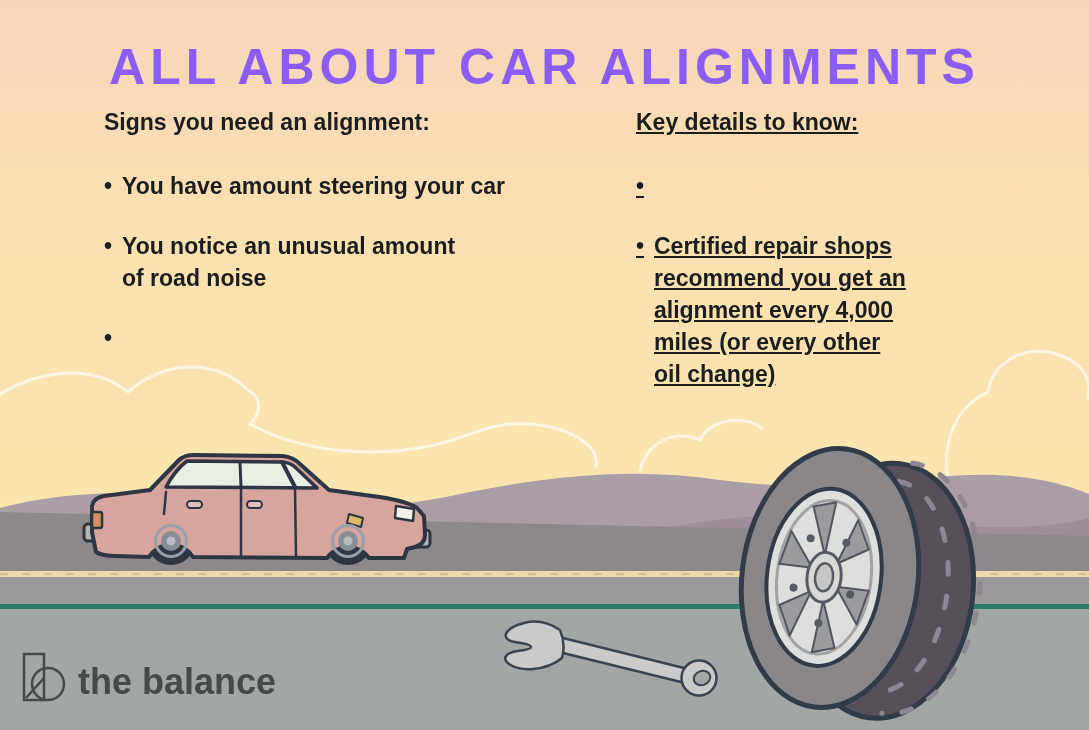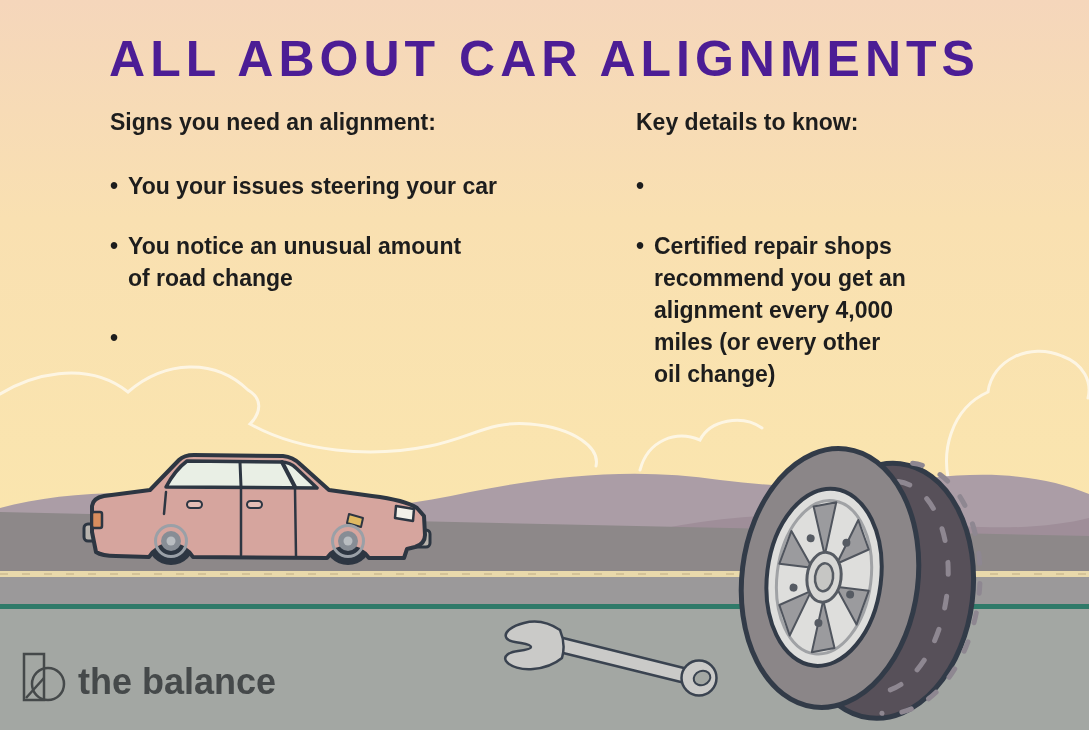--- a/index.html
+++ b/index.html
@@ -1,25 +1,25 @@
 <!DOCTYPE html>
 <html><head>
 <meta charset="utf-8">
 <style>
   html,body{margin:0;padding:0;}
   body{width:1089px;height:730px;overflow:hidden;font-family:"Liberation Sans",sans-serif;}
   .canvas{position:relative;width:1089px;height:730px;overflow:hidden;}
   .scene{position:absolute;left:0;top:0;width:1089px;height:730px;display:block;}
   .title{
-    position:absolute;top:26px;left:0;right:0;margin:4px;text-align:center;
-    font-size:50px;font-weight:bold;letter-spacing:5px;color:#4c1d95;
+    position:absolute;top:26px;left:0;right:0;margin:12px;text-align:center;
+    font-size:50px;font-weight:bold;letter-spacing:5px;color:#8b5cf6;
   }
   .col{position:absolute;color:#1d1d1d;font-weight:bold;font-size:23px;line-height:32px;}
-  .col-left{left:110px;top:106px;width:470px;}
-  .col-right{left:636px;top:106px;width:420px;}
+  .col-left{left:104px;top:106px;width:470px;}
+  .col-right{left:636px;top:106px;width:420px;text-decoration:underline;}
   .col h2{margin:0 0 32px 0;font-size:23px;font-weight:bold;line-height:32px;}
   .bullet{display:flex;margin:0 0 28px 0;}
   .marker{width:18px;flex:0 0 18px;}
   .btext{white-space:pre-line;}
   .logo{position:absolute;left:22px;top:650px;display:flex;align-items:center;}
   .logo-text{color:#45494a;font-size:36px;font-weight:bold;letter-spacing:0px;margin-left:10px;margin-top:8px;}
 </style>
 </head>
 <body>
 
@@ -120,26 +120,26 @@
       </g>
     </g>
   </svg>
 
   <h1 class="title">ALL ABOUT CAR ALIGNMENTS</h1>
 
   <section class="col col-left">
     <h2>Signs you need an alignment:</h2>
     <div class="bullet">
       <span class="marker">•</span>
-      <span class="btext">You your issues steering your car</span>
+      <span class="btext">You have amount steering your car</span>
     </div>
     <div class="bullet">
       <span class="marker">•</span>
       <span class="btext">You notice an unusual amount
-of road change</span>
+of road noise</span>
     </div>
     <div class="bullet">
       <span class="marker">•</span>
     </div>
   </section>
 
   <section class="col col-right">
     <h2>Key details to know:</h2>
     <div class="bullet">
       <span class="marker">•</span>

